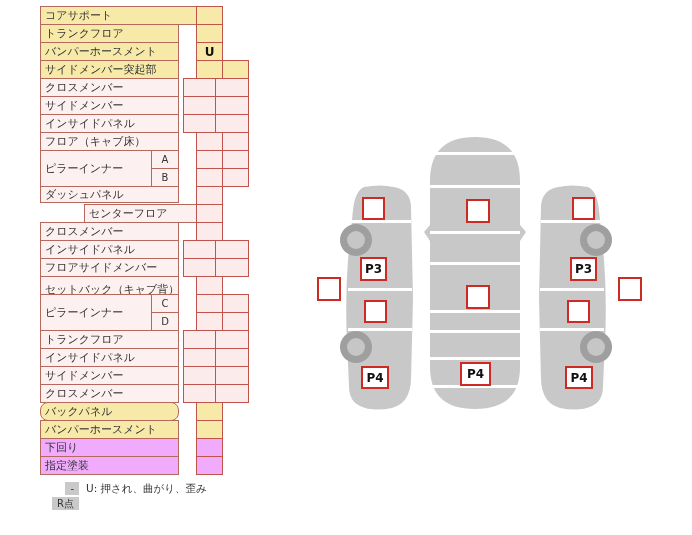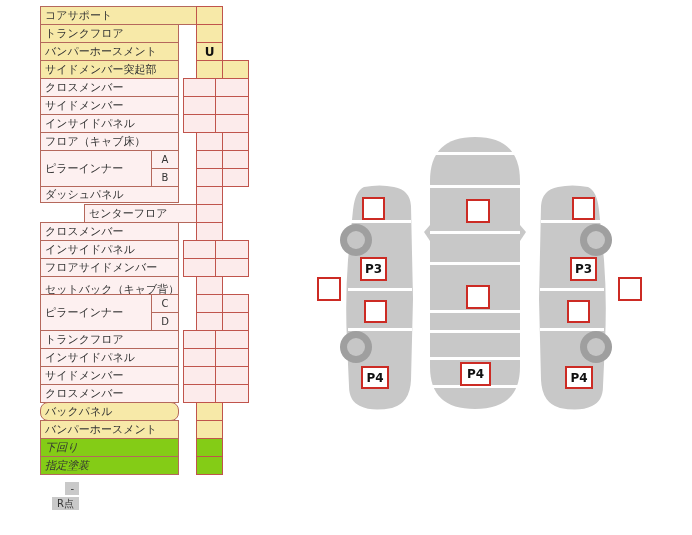--- a/index.html
+++ b/index.html
@@ -11,21 +11,21 @@
   .lab{position:absolute;box-sizing:border-box;border:1px solid #b5685c;
        font-size:11px;color:#333;padding-left:4px;white-space:nowrap;overflow:hidden;
        display:flex;align-items:center;}
   .sub{position:absolute;box-sizing:border-box;border:1px solid #b5685c;
        font-size:10px;color:#333;display:flex;align-items:center;justify-content:center;}
   .cell{position:absolute;box-sizing:border-box;border:1px solid #c0544c;
         font-weight:bold;font-size:12px;color:#111;display:flex;align-items:center;justify-content:center;}
   .yellow{background:#f7e9a8;}
   .pinkL{background:#fdf0f0;}
   .pinkC{background:#fcebeb;}
-  .green{background:#84cc16;font-style:italic;}
+  .green{background:#f0abfc;}
 
   
   #diagram{position:absolute;left:300px;top:125px;width:372px;height:300px;}
   #diagram svg{position:absolute;}
   .marker{position:absolute;box-sizing:border-box;background:#fff;border:2px solid #cc2b24;
           display:flex;align-items:center;justify-content:center;
           font-weight:bold;font-size:12px;color:#111;}
 
   
   .legend{position:absolute;left:46px;top:482px;font-size:10.5px;color:#333;line-height:13px;}
@@ -161,20 +161,21 @@
       <div class="marker" style="left: 267px; top: 175px; width: 23px; height: 23px;"></div>
       <div class="marker" style="left: 265px; top: 241px; width: 28px; height: 23px;">P4</div>
       <div class="marker" style="left: 318px; top: 152px; width: 24px; height: 24px;"></div>
     </div>
 
   <div class="legend">
     <div class="legend-row">
       <span class="mcell">
           <span class="mbox">-</span>
         </span>
+      <span class="legend-text">U: 押され、曲がり、歪み</span>
     </div>
     <div class="legend-row">
       <span class="mcell">
           <span class="mbox">R点</span>
         </span>
     </div>
   </div>
 
 </div>
 

